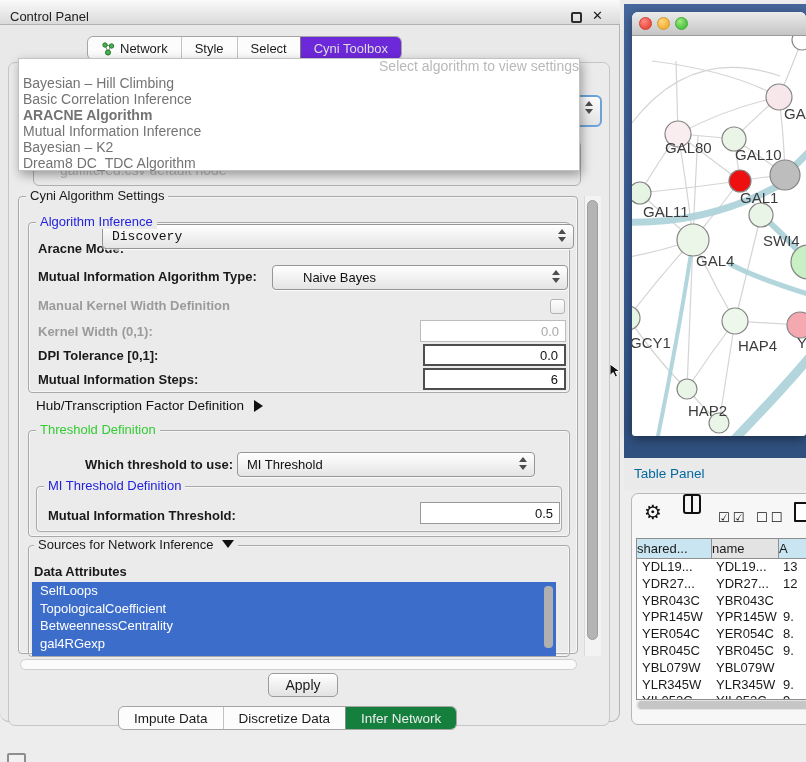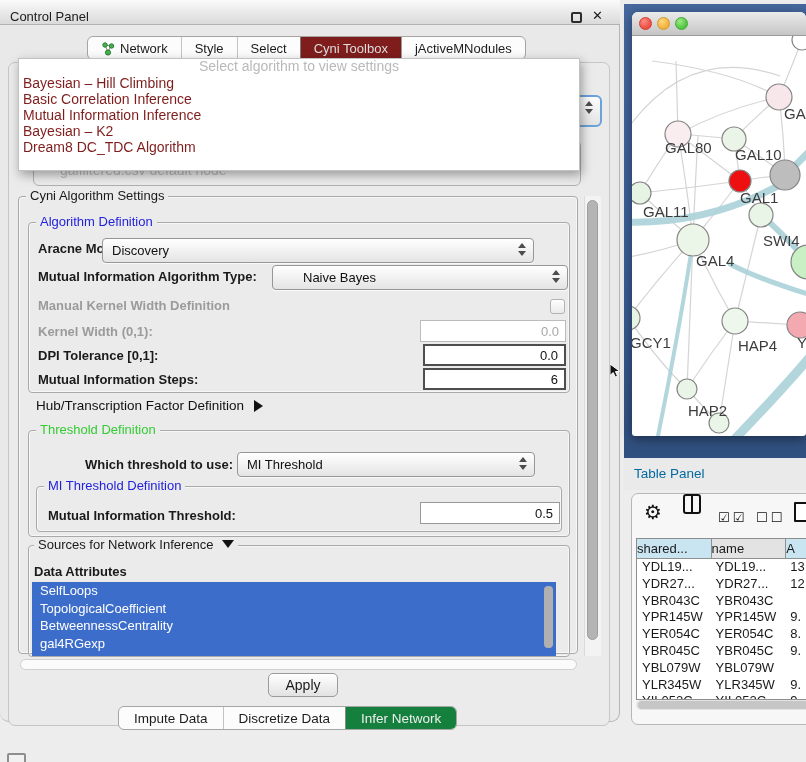--- a/index.html
+++ b/index.html
@@ -22,29 +22,29 @@
 
   #cp-inner { left:8px; top:62px; width:602px; height:664px;
     background:#ebebeb; border:1px solid #c6c6c6; border-radius:7px; }
 
   
   #top-tabs { left:87px; top:36px; height:24px; display:flex; z-index:6;
     background:#fcfcfc; border:1px solid #a5a5a5; border-radius:6px; overflow:hidden; }
   #top-tabs .tab { display:flex; align-items:center; padding:0 13px; font-size:13px;
     color:#1c1c1c; border-left:1px solid #c3c3c3; cursor:default; }
   #top-tabs .tab:first-child { border-left:none; }
-  #top-tabs .tab.selected { background:#7f1d1d; color:#dedede; border-left-color:#7c7c7c; }
+  #top-tabs .tab.selected { background:#6d28d9; color:#dedede; border-left-color:#7c7c7c; }
   #top-tabs .tab.selected + .tab { border-left-color:#9a9a9a; }
   .net-icon { display:inline-block; width:14px; height:15px; margin-right:5px; }
 
   
   #algo-popup { left:18px; top:58px; width:562px; height:113px; background:#ffffff;
     border:1px solid #c2c2c2; box-shadow:2px 4px 10px rgba(0,0,0,0.35); z-index:30; }
-  #algo-prompt { height:16px; text-align:center; color:#b9b9b9; font-size:14px; line-height:15px; }
-  .algo-item { height:16.1px; line-height:16px; padding-left:4px; font-size:14px; color:#7f1d1d; }
+  #algo-prompt { height:16px; text-align:right; color:#b9b9b9; font-size:14px; line-height:15px; }
+  .algo-item { height:16.1px; line-height:16px; padding-left:4px; font-size:14px; color:#737373; }
   .algo-item.bold { font-weight:bold; }
 
   
   #frag-box { left:33px; top:140px; width:548px; height:46px; border:1px solid #b0b0b0; border-radius:6px; z-index:2; }
   #frag-combo { left:572px; top:95px; width:30px; height:32px; border:2px solid #6ba2d9; border-radius:6px;
     background:linear-gradient(#fdfdfd,#e3e3e3); z-index:2; }
   #bg-text { left:60px; top:162px; font-size:14px; color:#8f8f8f; opacity:0.55; z-index:1; }
 
   
   .fieldset { border:1px solid #a9a9a9; border-radius:4px; box-shadow:inset 0 0 0 1px rgba(255,255,255,0.55); }
@@ -136,21 +136,21 @@
   #doc-icon { left:162px; top:8px; width:15px; height:20px; border:2px solid #111; border-radius:1px; background:#fff; }
 
   #data-table { left:4px; top:44px; width:196px; height:162px; overflow:hidden; border:1px solid #8d8d8d; background:#fff; }
   .t-row { display:flex; height:16.8px; }
   .t-row.hdr { height:20px; border-bottom:1px solid #909090; }
   .t-cell { font-size:13px; line-height:16.6px; padding-left:5px; overflow:hidden; white-space:nowrap; }
   .hdr .t-cell { text-align:left; line-height:19px; padding-left:0; border-left:1px solid #909090; }
   .hdr .t-cell:first-child { border-left:none; }
   .hdr .hl { background:#c9e5f2; }
   .hdr .plain { background:#e3e3e3; }
-  .c0 { width:74px; } .c1 { width:75px; } .c2 { width:46px; }
+  .c0 { width:74px; } .c1 { width:67px; } .c2 { width:46px; }
 
   #t-hscroll { left:4px; top:206px; width:196px; height:10px; background:#e4e4e4; border-radius:5px; }
   #t-hscroll-thumb { left:2px; top:1px; width:170px; height:8px; background:#c6c6c6; border-radius:4px; }
 
   #mini-icon { left:7px; top:753px; width:19px; height:14px; border:2px solid #8e8e8e; border-radius:2px; background:#f1f1f1; }
   #cursor { left:610px; top:364px; z-index:40; }
 </style>
 </head>
 <body>
 
@@ -176,53 +176,51 @@
     </div>
     <div class="tab">
       <span>Style</span>
     </div>
     <div class="tab">
       <span>Select</span>
     </div>
     <div class="tab selected">
       <span>Cyni Toolbox</span>
     </div>
-    <div class="tab">
-      <span>jActiveMNodules</span>
-    </div>
   </div>
 
 <div class="abs" id="bg-text">galfiltered.csv default node</div>
 <div class="abs" id="frag-box"></div>
 <div class="abs" id="frag-combo">
   <span class="stepper">
       <i class="up"></i>
       <i class="dn"></i>
     </span>
 </div>
 
 <div class="abs" id="algo-popup">
   <div id="algo-prompt">Select algorithm to view settings</div>
   <div id="algo-items">
       <div class="algo-item">Bayesian – Hill Climbing</div>
       <div class="algo-item">Basic Correlation Inference</div>
+      <div class="algo-item bold">ARACNE Algorithm</div>
       <div class="algo-item">Mutual Information Inference</div>
       <div class="algo-item">Bayesian – K2</div>
       <div class="algo-item">Dream8 DC_TDC Algorithm</div>
     </div>
 </div>
 
 <div class="abs fieldset" id="settings-group"></div>
 <span class="group-title" id="settings-title">Cyni Algorithm Settings</span>
 
 <div class="abs fieldset" id="alg-group"></div>
-<span class="group-title t-blue" id="alg-title">Algorithm Definition</span>
+<span class="group-title t-blue" id="alg-title">Algorithm Inference</span>
 
 <span class="form-label" style="left:38px; top:241px;">Aracne Mode:</span>
-<div class="combo abs" style="left:102px; top:238px; width:432px;">
+<div class="combo abs" style="left:102px; top:224px; width:472px;font-family:Liberation Mono, monospace;">
   <span>Discovery</span>
   <span class="stepper">
       <i class="up"></i>
       <i class="dn"></i>
     </span>
 </div>
 
 <span class="form-label" style="left:38px; top:269px;">Mutual Information Algorithm Type:</span>
 <div class="combo abs" style="left:272px; top:265px; width:296px;padding-left:30px;">
   <span>Naive Bayes</span>

